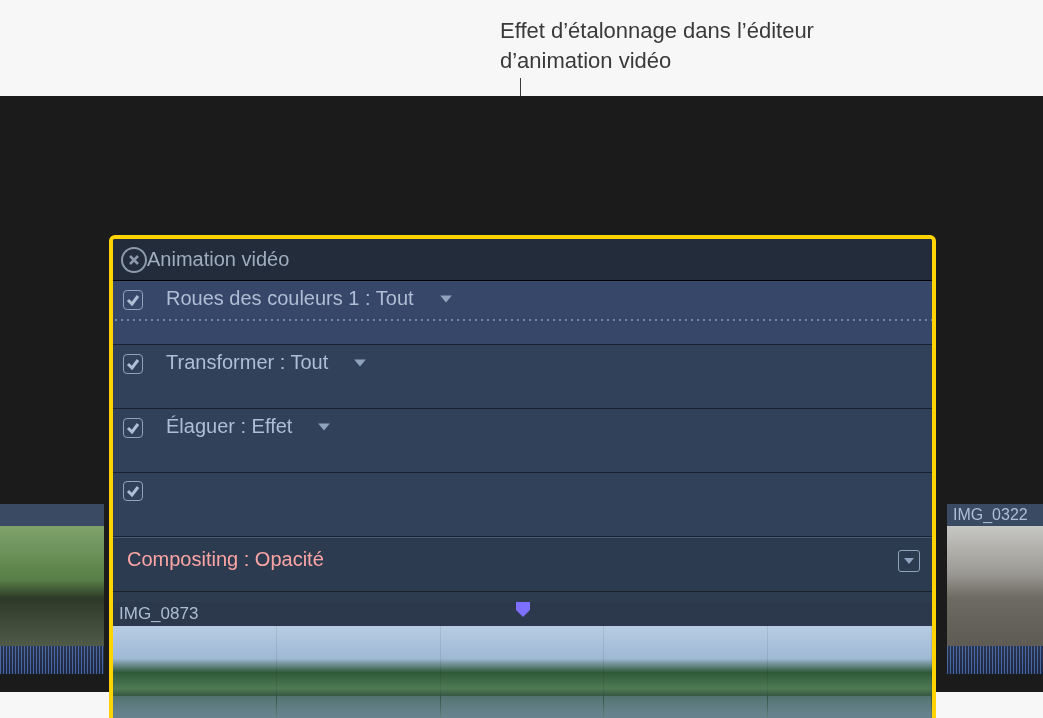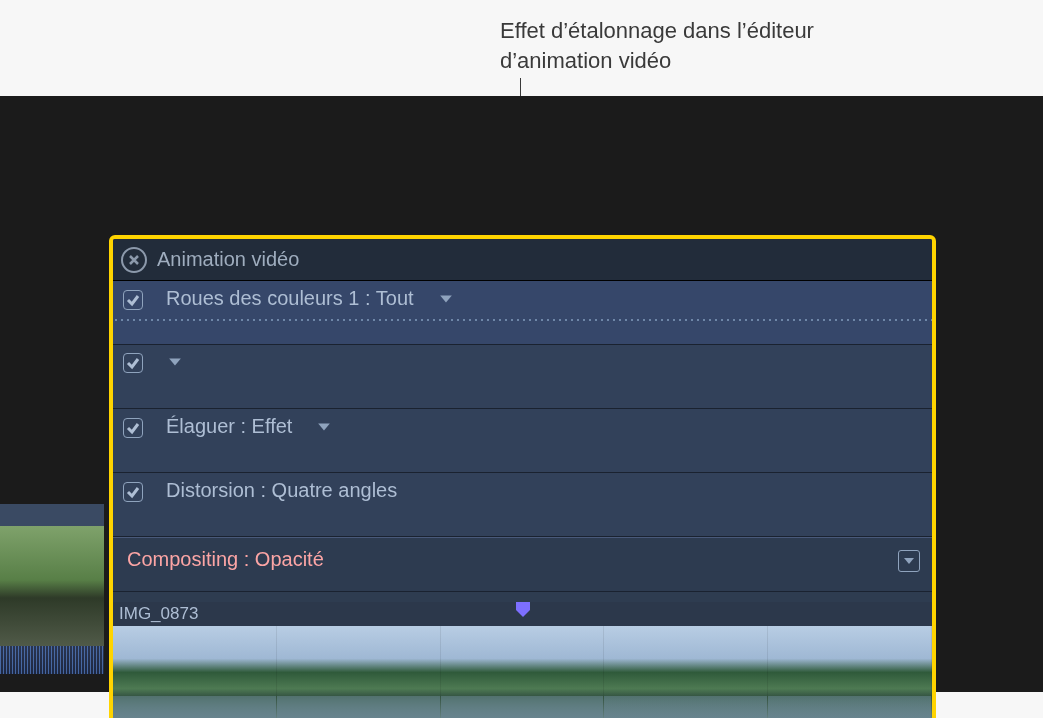--- a/index.html
+++ b/index.html
@@ -105,21 +105,20 @@
     border-radius: 6px;
     overflow: hidden;
     background: #2e3c50;
   }
 
   
   .ed-header {
     height: 42px;
     display: flex;
     align-items: center;
-    gap: 10px;
     padding: 0 10px 0 8px;
     background: #222c3a;
     border-bottom: 1px solid #000;
     color: #9fadbe;
     font-size: 20px;
   }
   .close-circle {
     width: 26px; height:26px;
     border: 2px solid #8c99ab;
     border-radius: 50%;
@@ -242,20 +241,27 @@
 <div class="callout-line vert"></div>
 
 <div class="timeline-shell">
 
   <div class="clip-strip">
     <div class="clip left">
       <div class="clip-label-bar"></div>
       <div class="clip-thumb green"></div>
       <div class="clip-audio"></div>
     </div>
+    <div class="clip right">
+      <div class="clip-label-bar">
+        <div class="clip-label">IMG_0322</div>
+      </div>
+      <div class="clip-thumb grey"></div>
+      <div class="clip-audio"></div>
+    </div>
   </div>
 
   <div class="editor">
 
     <div class="ed-header">
       <span class="close-circle">
         <svg viewBox="0 0 12 12">
             <path d="M2 2 L10 10 M10 2 L2 10"></path>
           </svg>
       </span>
@@ -279,20 +285,21 @@
       <div class="dots"></div>
     </div>
 
     <div class="ed-row">
       <div class="row-inner">
         <span class="cb">
           <svg viewBox="0 0 14 14">
               <path d="M2 7 L6 11 L12 3"></path>
             </svg>
         </span>
+        <span>Transformer : Tout</span>
         <span class="chev">
           <svg viewBox="0 0 12 12">
               <path d="M1 3 L6 9 L11 3 Z"></path>
             </svg>
         </span>
       </div>
     </div>
 
     <div class="ed-row">
       <div class="row-inner">
@@ -310,21 +317,20 @@
       </div>
     </div>
 
     <div class="ed-row">
       <div class="row-inner">
         <span class="cb">
           <svg viewBox="0 0 14 14">
               <path d="M2 7 L6 11 L12 3"></path>
             </svg>
         </span>
-        <span>Distorsion : Quatre angles</span>
       </div>
     </div>
 
     <div class="ed-row comp">
       <span class="comp-label">Compositing : Opacité</span>
       <span class="disclosure">
         <svg viewBox="0 0 12 12">
             <path d="M1 3 L6 9 L11 3 Z"></path>
           </svg>
       </span>

